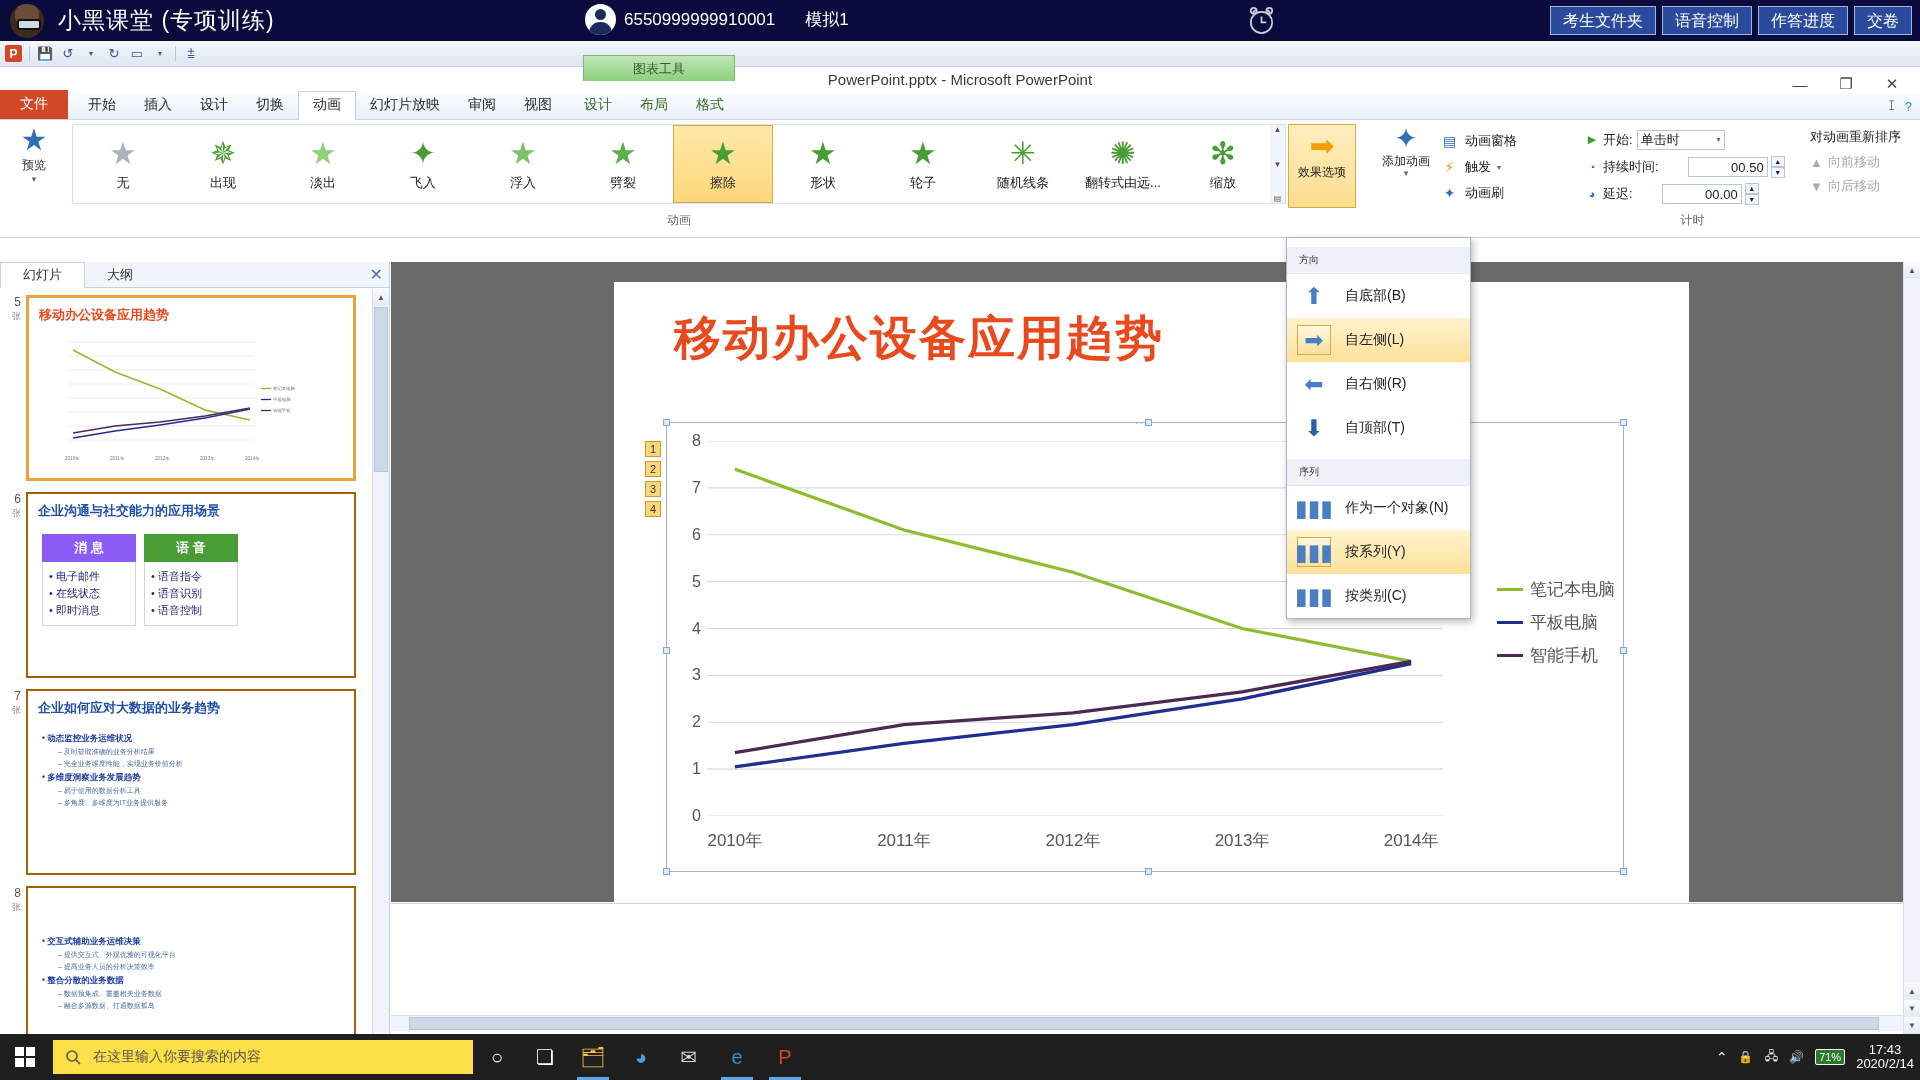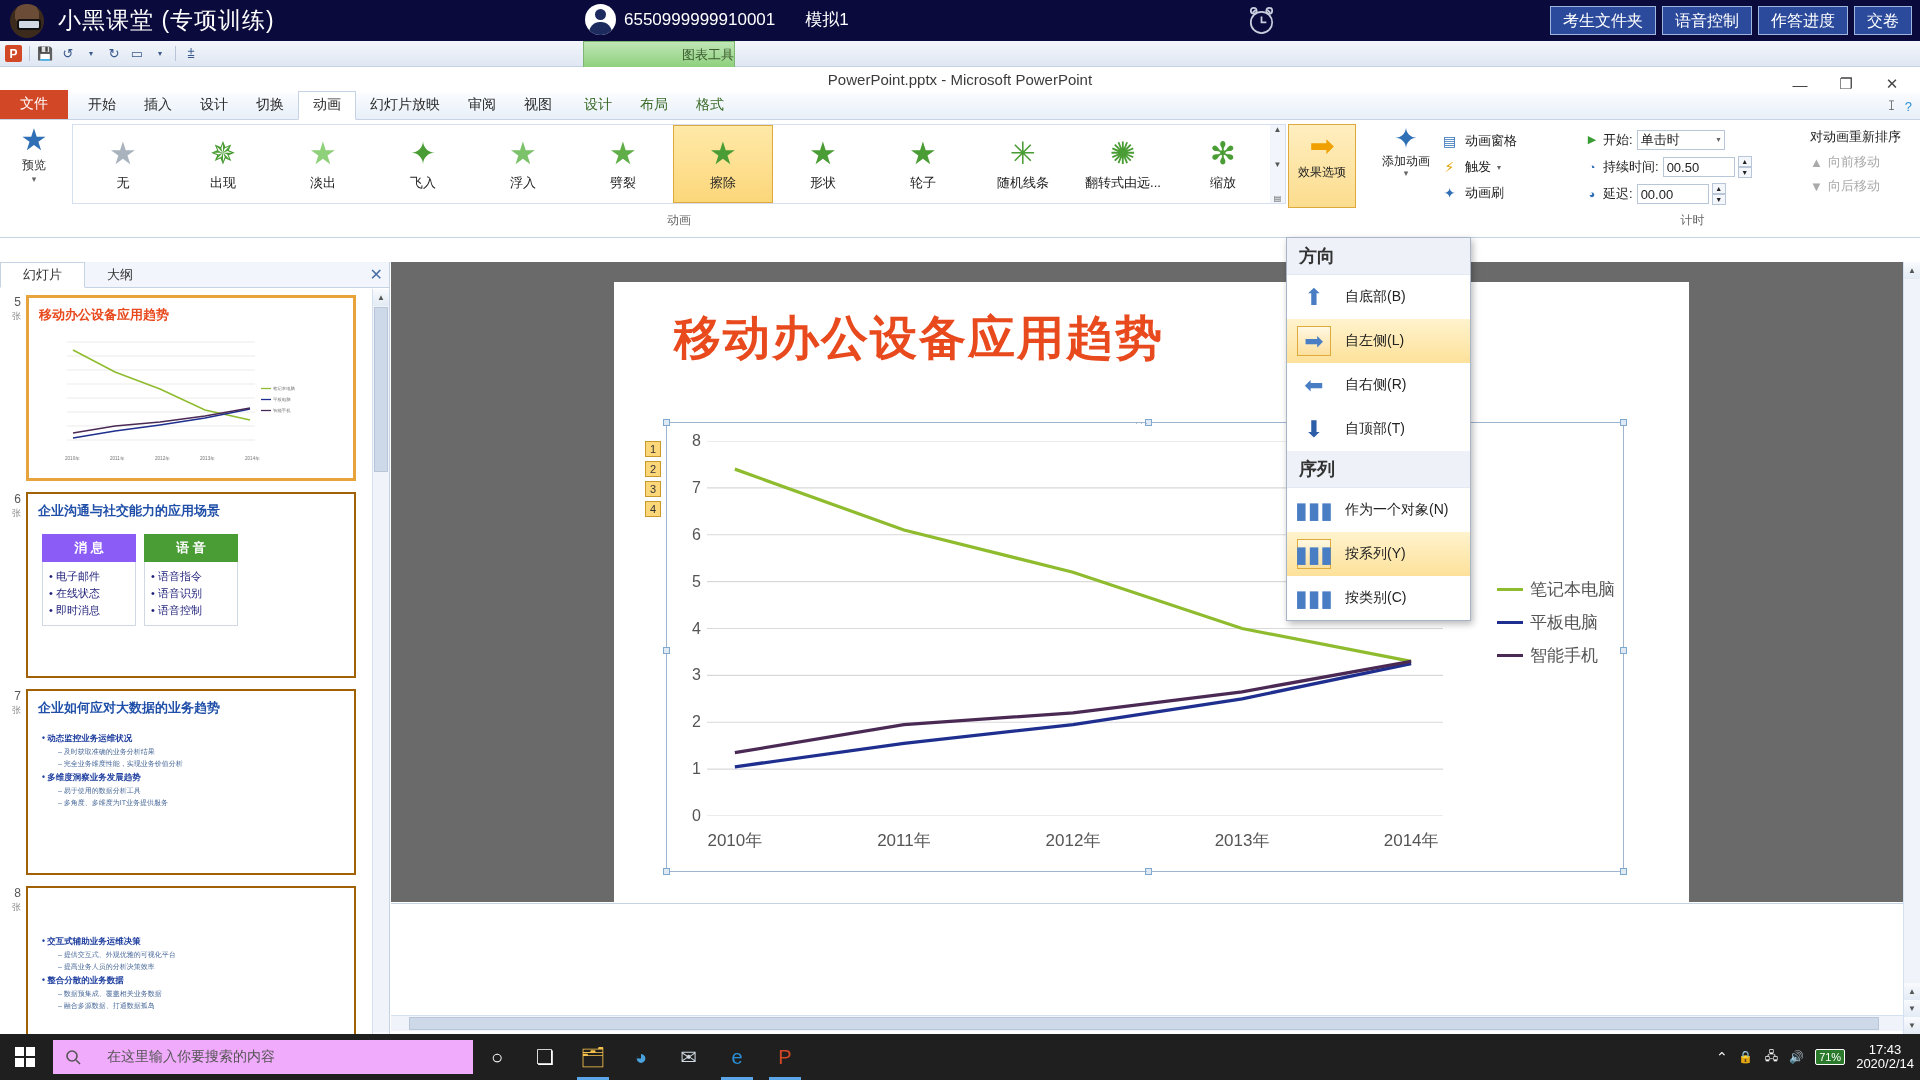--- a/index.html
+++ b/index.html
@@ -45,23 +45,23 @@
   }
   .ppt-logo{width:17px;height:17px;background:#d24726;color:#fff;font-weight:bold;font-size:12px;
     display:flex;align-items:center;justify-content:center;border-radius:2px;}
   .qat-ico{width:16px;height:16px;display:flex;align-items:center;justify-content:center;font-size:13px;color:#3a5a8c;cursor:pointer;}
   .sep{width:1px;height:15px;background:#b9c6d8;}
   .win-title{
     position:absolute;left:0;top:26px;width:1920px;height:26px;text-align:center;
     font-size:15px;color:#3b3b3b;line-height:26px;
   }
   .chart-tools-tab{
-    position:absolute;left:583px;top:0px;width:152px;height:26px;
+    position:absolute;left:583px;top:14px;width:152px;height:26px;
     background:linear-gradient(#bfe6b6,#8ed07d);border:1px solid #7fb673;border-bottom:none;
-    text-align:right;font-size:13px;color:#3a5c2e;line-height:25px;
+    text-align:center;font-size:13px;color:#3a5c2e;line-height:25px;
   }
   .win-ctrl{position:absolute;right:6px;top:30px;display:flex;gap:2px;}
   .win-ctrl div{width:44px;height:26px;display:flex;align-items:center;justify-content:center;font-size:15px;color:#444;cursor:pointer;}
   
   .tabs{position:absolute;left:0;top:52px;width:1920px;height:27px;
     background:linear-gradient(#fafcff,#e8eff8);border-bottom:1px solid #c6d3e5;display:flex;align-items:flex-end;}
   .tab{font-size:14px;padding:4px 14px 5px;color:#2b2b2b;cursor:pointer;white-space:nowrap;}
   .tab.file{background:#d24726;color:#fff;margin-right:6px;padding:5px 20px 6px;}
   .tab.active{background:#fff;border:1px solid #c6d3e5;border-bottom:1px solid #fff;position:relative;top:1px;}
   .tab.ct{color:#3a6b29;}
@@ -93,32 +93,32 @@
   .add-anim .t{font-size:12px;color:#222;line-height:14px;}
   .ribbon-list{position:absolute;left:1440px;top:8px;width:135px;}
   .rl-item{display:flex;align-items:center;gap:6px;height:26px;font-size:13px;color:#222;cursor:pointer;}
   .rl-ico{width:19px;height:19px;display:flex;align-items:center;justify-content:center;font-size:14px;}
   .timing{position:absolute;left:1585px;top:6px;width:215px;}
   .tm-row{display:flex;align-items:center;height:27px;font-size:13px;color:#222;gap:4px;}
   .tm-ico{width:14px;text-align:center;font-size:11px;}
   .tm-lab{white-space:nowrap;}
   .tm-field{border:1px solid #b9c6d8;height:20px;font-size:13px;padding:0 3px;line-height:19px;background:#fff;}
   .tm-sel{width:88px;display:flex;justify-content:space-between;align-items:center;}
-  .tm-num{width:72px;text-align:left;}
+  .tm-num{width:80px;text-align:right;margin-left:25px;}
   .spin{display:flex;flex-direction:column;justify-content:center;margin-left:-1px;}
   .spin span{font-size:7px;line-height:9px;border:1px solid #b9c6d8;width:14px;text-align:center;background:#f3f6fb;cursor:pointer;}
   .reorder{position:absolute;left:1810px;top:8px;width:108px;}
   .ro-title{font-size:13px;color:#222;margin-bottom:4px;white-space:nowrap;}
   .ro-item{font-size:13px;color:#aaa;display:flex;gap:5px;align-items:center;height:24px;}
   
   #eff-menu{
     position:absolute;left:1286px;top:196px;width:185px;background:#fff;
     border:1px solid #a8b5c6;box-shadow:2px 3px 7px rgba(0,0,0,.28);z-index:90;
   }
-  .menu-head{background:#eef2f8;font-size:18px;font-weight:bold;color:#333;padding:6px 12px;border-bottom:1px solid #e3e9f2;}
+  .menu-head{background:#eef2f8;font-size:10px;font-weight:normal;color:#333;padding:6px 12px;border-bottom:1px solid #e3e9f2;margin-top:9px;}
   .menu-item{display:flex;align-items:center;gap:14px;padding:7px 10px;font-size:14px;color:#222;cursor:pointer;}
   .menu-item.sel{background:linear-gradient(#fff3cd,#fde19a);}
   .menu-item.sel .mi-ico{border:1px solid #e0a93b;background:linear-gradient(#fff8e2,#fcdf9c);}
   .mi-ico{width:34px;height:30px;display:flex;align-items:center;justify-content:center;font-size:23px;}
   
   #slide-pane{position:absolute;left:0;top:221px;width:390px;height:787px;background:#fff;border-right:1px solid #c6d3e5;}
   .sp-tabs{height:26px;border-bottom:1px solid #c6d3e5;display:flex;align-items:flex-end;background:#f2f6fc;}
   .sp-tab{font-size:13px;padding:3px 22px;color:#333;cursor:pointer;font-family:Liberation Serif, serif;}
   .sp-tab.active{background:#fff;border:1px solid #c6d3e5;border-bottom:1px solid #fff;position:relative;top:1px;}
   .sp-close{position:absolute;right:6px;top:3px;font-size:16px;color:#4a6fa5;cursor:pointer;}
@@ -161,21 +161,21 @@
   .st-right{position:absolute;right:4px;top:0;height:26px;display:flex;align-items:center;gap:5px;}
   .vbtn{width:21px;height:19px;border:1px solid #9fb4cf;background:#f6f9fd;display:flex;align-items:center;justify-content:center;font-size:11px;cursor:pointer;}
   .vbtn.on{background:#cfe2f6;}
   .zoom-slider{width:120px;height:4px;background:#b9c6d8;position:relative;}
   .zoom-slider .knob{position:absolute;left:52px;top:-5px;width:8px;height:14px;background:#6f8db5;}
   
   #taskbar{position:absolute;left:0;top:1034px;width:1920px;height:46px;background:#1f1f1f;display:flex;align-items:center;}
   .start{width:50px;height:46px;display:flex;align-items:center;justify-content:center;cursor:pointer;}
   .winlogo{width:20px;height:20px;display:grid;grid-template-columns:1fr 1fr;grid-template-rows:1fr 1fr;gap:2px;}
   .winlogo i{background:#fff;display:block;}
-  .tb-search{width:420px;height:34px;background:#f0abfc;display:flex;align-items:center;gap:26px;padding:0 12px;margin-left:3px;}
+  .tb-search{width:420px;height:34px;background:#fde047;display:flex;align-items:center;gap:12px;padding:0 12px;margin-left:3px;}
   .tb-search span{font-size:14px;color:#555;}
   .tb-ico{width:48px;height:46px;display:flex;align-items:center;justify-content:center;cursor:pointer;position:relative;}
   .tb-ico.active:after{content:"";position:absolute;bottom:0;left:8px;right:8px;height:3px;background:#5aa6e8;}
   .tray{position:absolute;right:6px;top:0;height:46px;display:flex;align-items:center;gap:11px;color:#fff;font-size:12px;}
   .battery{border:1px solid #fff;border-radius:2px;padding:1px 3px;font-size:11px;color:#fff;background:#2b7a2b;}
   .clock2{text-align:center;line-height:14px;font-size:13px;}
   .ime{display:flex;align-items:center;gap:6px;color:#333;font-size:14px;}
 </style>
 </head>
 <body>

